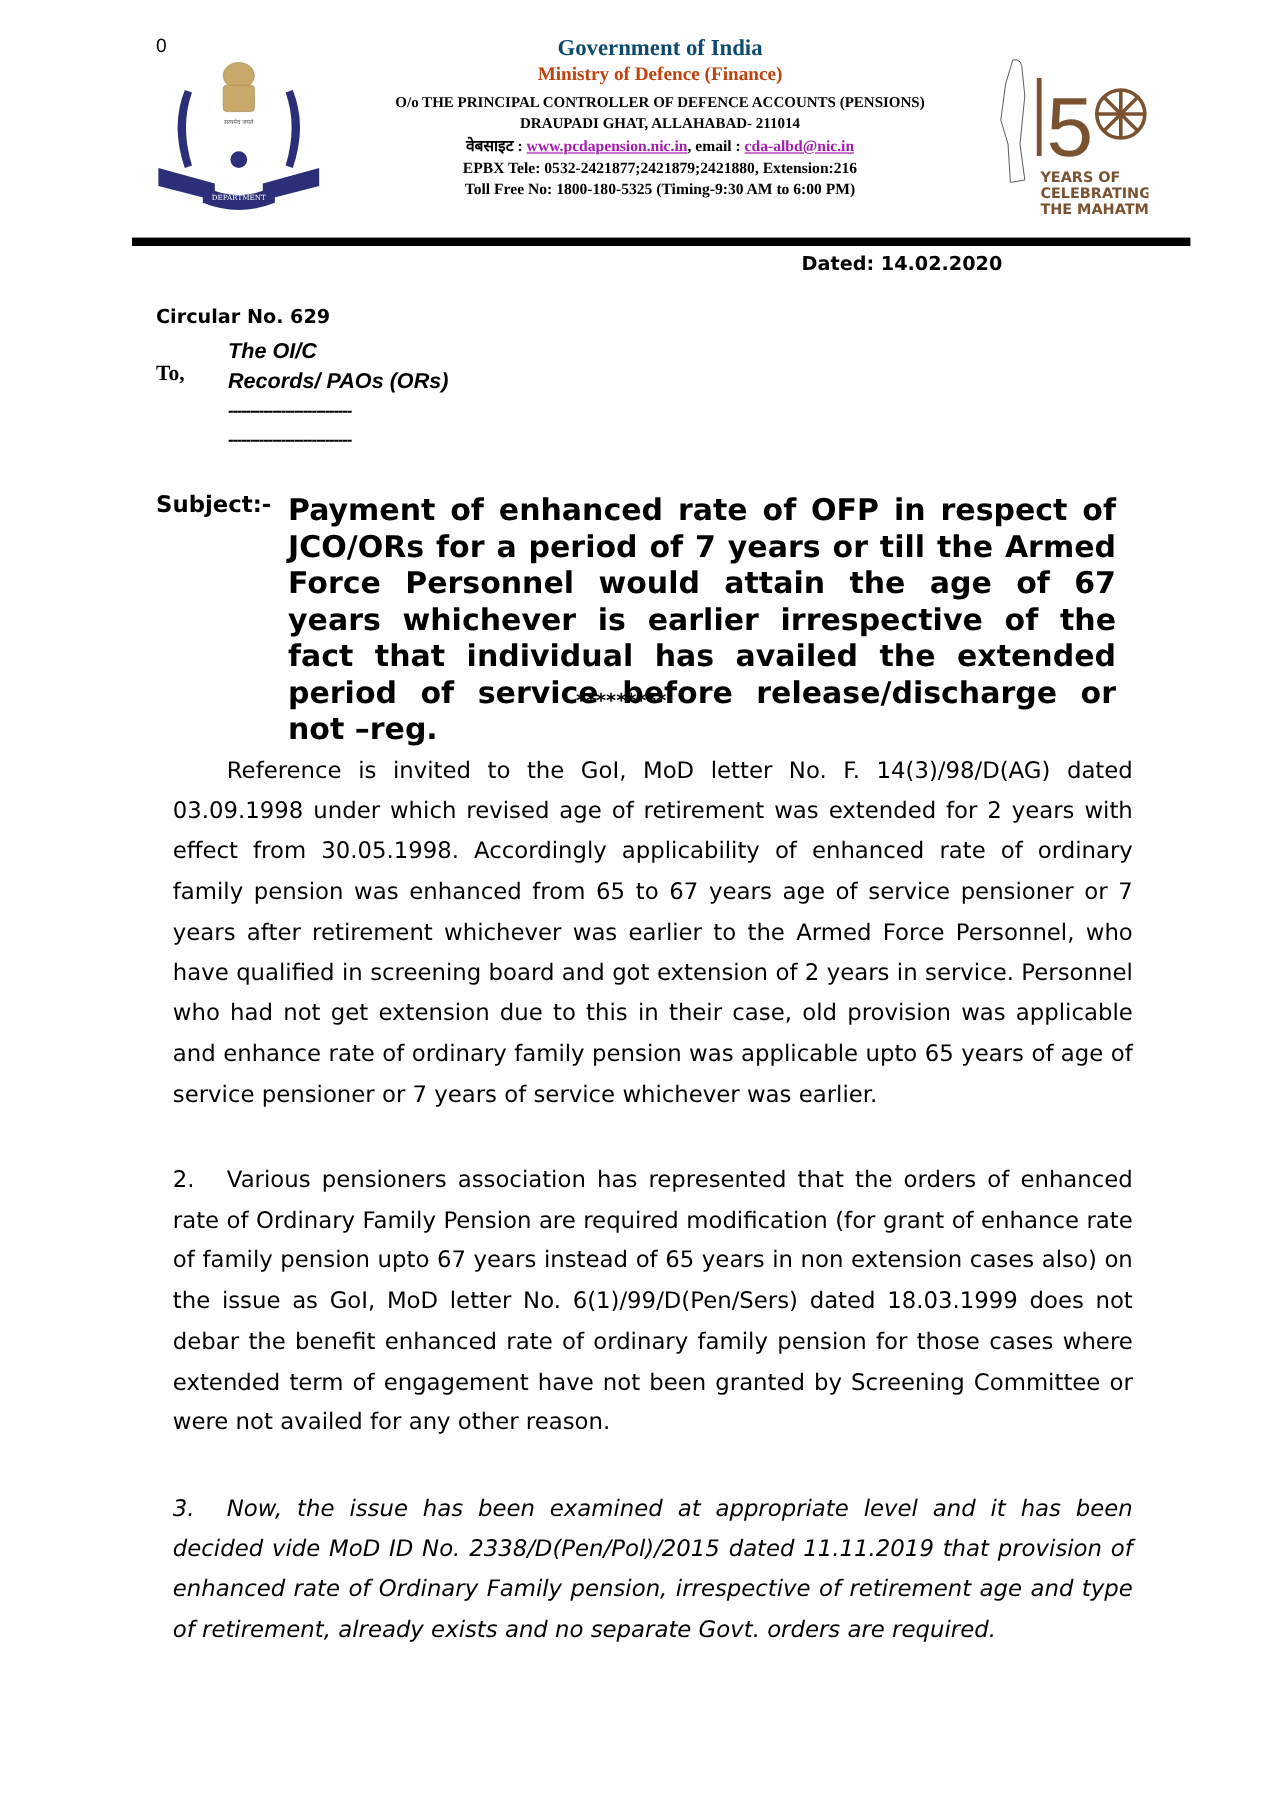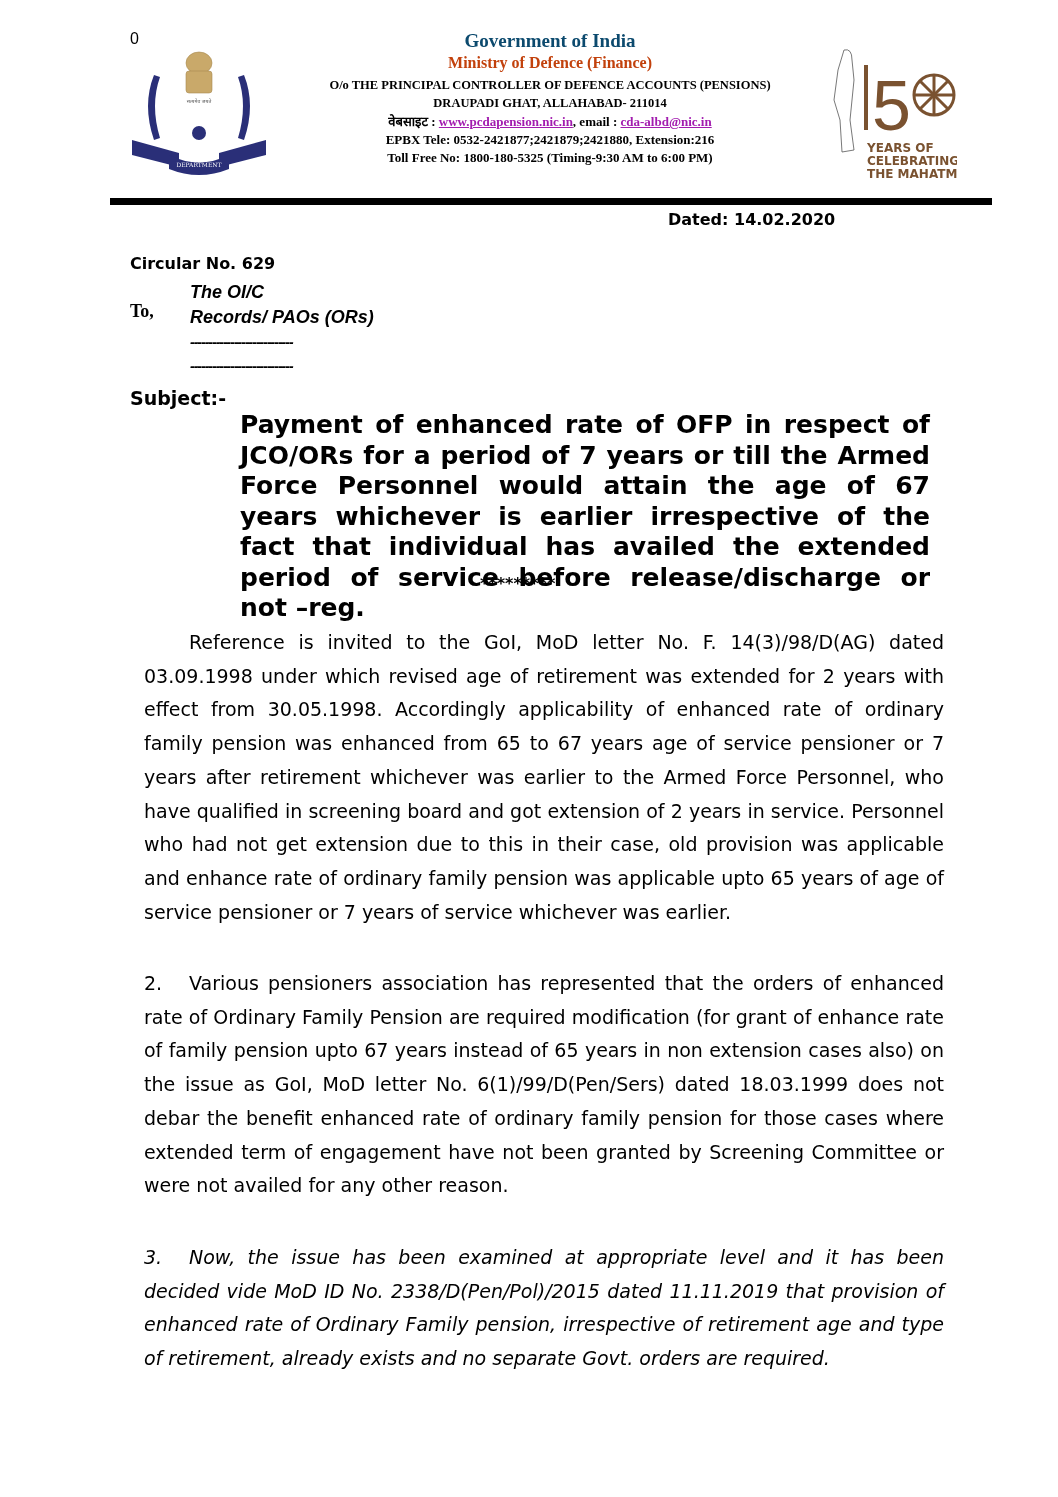--- a/index.html
+++ b/index.html
@@ -15,21 +15,21 @@
   .head .web { font-size: 13px; line-height: 19px; }
   .head .web a { color: #a21caf; text-decoration: underline; }
   .head .tel, .head .toll { font-size: 13px; line-height: 18px; }
   .rule { position: absolute; left: 110px; top: 198px; width: 882px; height: 7px; background: #000; }
   .comic { font-family: "DejaVu Sans", sans-serif; }
   .circ { position: absolute; left: 130px; top: 210px; font-size: 16px; font-weight: bold; margin-top: 44px; }
   .dated { position: absolute; left: 668px; top: 210px; font-size: 16px; font-weight: bold; }
   .to { position: absolute; left: 130px; top: 255px; font-size: 18px; font-weight: bold; }
   .recip { position: absolute; left: 190px; top: 280px; font-size: 18px; font-weight: bold; line-height: 25px; }
   .recip .dash { font-size: 14px; letter-spacing: -1px; line-height: 24px; }
-  .subj-label { position: absolute; left: 130px; top: 387px; font-size: 19px; font-weight: bold; }
+  .subj-label { position: absolute; left: 130px; top: 410px; font-size: 19px; font-weight: bold; }
   .subj-text { position: absolute; left: 240px; top: 410px; width: 690px; font-size: 25px; font-weight: bold; line-height: 30.5px; text-align: justify; }
   .stars { position: absolute; left: 480px; top: 574px; font-size: 16px; font-weight: bold; letter-spacing: 0px; }
   .body { position: absolute; left: 130px; width: 800px; font-size: 19px; line-height: 33.7px; text-align: justify; margin-left: 14px; }
   .p1 { top: 626px; text-indent: 45px; }
   .p2 { top: 967px; }
   .p3 { top: 1241px; font-style: italic; }
   .num { display: inline-block; width: 45px; }
 </style>
 </head>
 <body>

